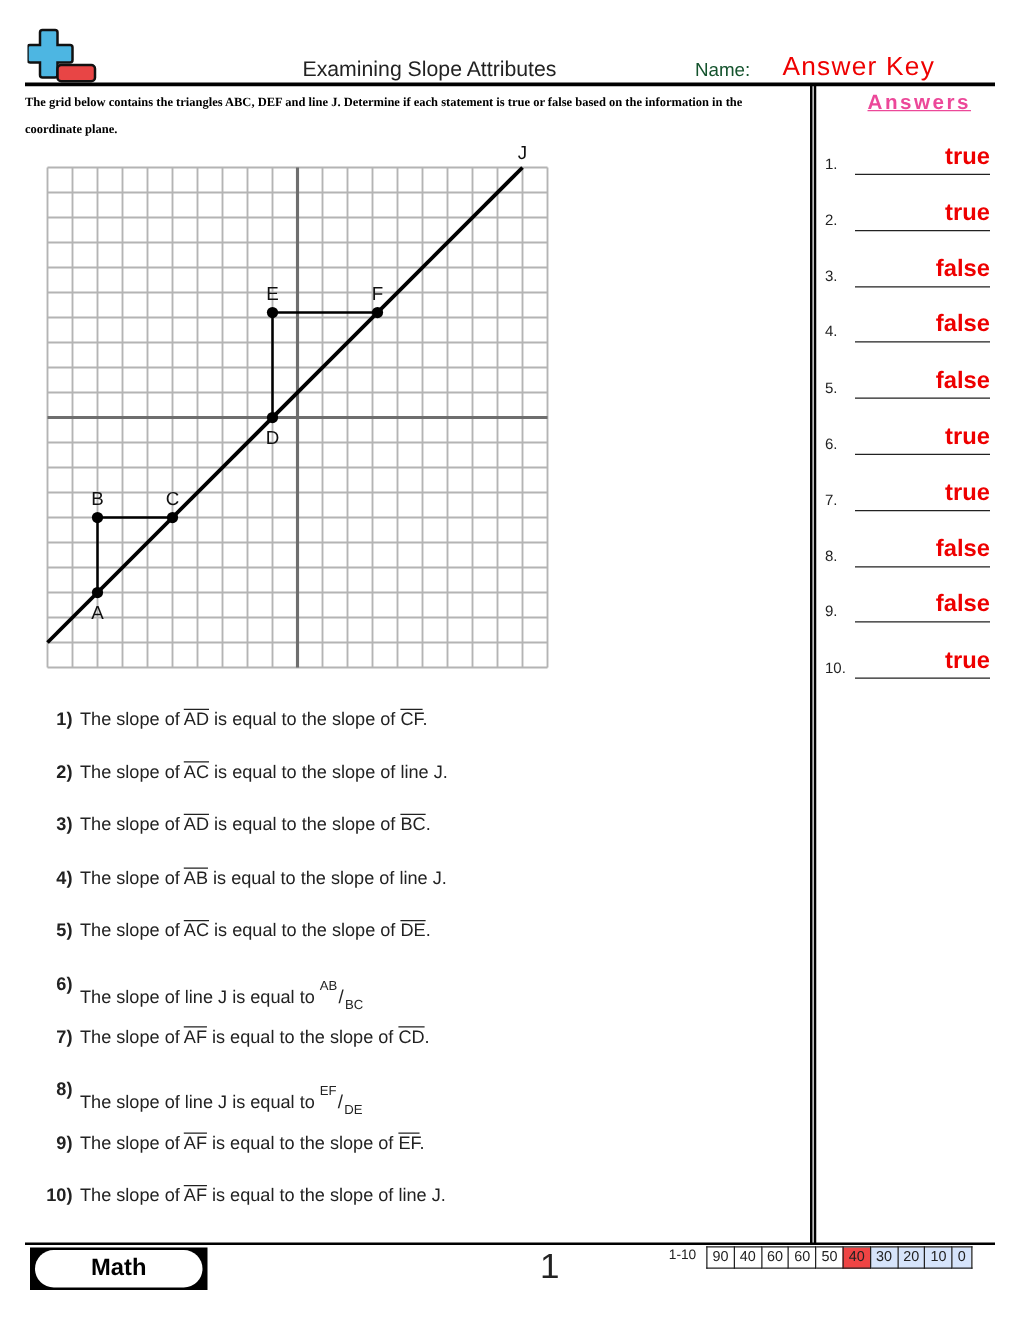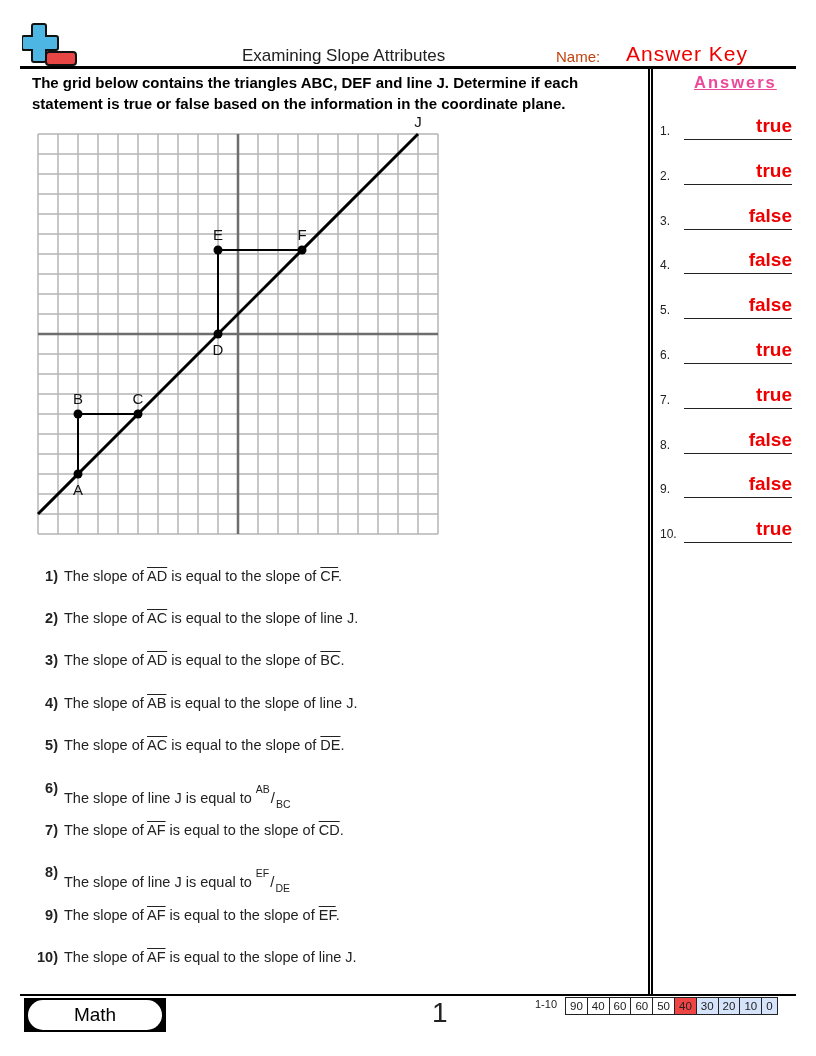--- a/index.html
+++ b/index.html
@@ -1,40 +1,40 @@
 <!DOCTYPE html>
 <html><head>
 <meta charset="utf-8">
 <style>
   html, body { margin:0; padding:0; background:#fff; }
   body { width:816px; height:1056px; position:relative; overflow:hidden; font-family:"Liberation Sans", sans-serif; color:#000; }
   .abs { position:absolute; }
   #logo { left:22px; top:22px; width:58px; height:46px; }
   #title { left:218px; top:46px; font-size:17px; color:#222;margin-left:24px; }
-  #name-label { left:556px; top:48px; font-size:15px; color:#c2410c; }
+  #name-label { left:556px; top:48px; font-size:15px; color:#14532d; }
   #answer-key { left:626px; top:42px; font-size:21px; font-weight:normal; color:#e00; letter-spacing:1px; }
   #header-rule { left:20px; top:66px; width:776px; height:3px; background:#000; }
-  #instructions { left:32px; top:72px; width:600px; font-size:15px; font-weight:bold; line-height:21px; }
+  #instructions { left:20px; top:72px; width:600px; font-size:10px; font-weight:bold; line-height:21px;font-family:Liberation Serif, serif; }
   #divider { left:648px; top:68px; width:5px; height:928px; border-left:2px solid #000; border-right:2px solid #000; box-sizing:border-box; }
   #answers-title { left:694px; top:73px; font-size:16.5px; font-weight:bold; letter-spacing:2px; text-decoration:underline; color:#ec4899; }
   .ans-row { position:absolute; left:660px; width:134px; height:30px; }
   .ans-num { position:absolute; left:0; bottom:2px; font-size:12px; color:#222; }
   .ans-line { position:absolute; left:24px; right:2px; bottom:0; height:1.5px; background:#222; }
   .ans-val { position:absolute; left:24px; right:2px; bottom:3px; text-align:right; font-size:19px; font-weight:bold; color:#e00; }
   #graph { left:30px; top:110px; width:420px; height:430px; }
   .q { position:absolute; left:24px; font-size:14.5px; color:#222; white-space:nowrap; }
   .q .num { display:inline-block; width:34px; text-align:right; font-weight:bold; margin-right:6px; }
   .ov { text-decoration:overline; }
   .q .frac-top { position:relative; top:-10px; font-size:10.5px; }
   .q .frac-slash { font-size:15px; margin:0 1px; }
   .q .frac-bot { position:relative; top:5px; font-size:10.5px; }
   .q.split .num { position:relative; top:-10px; }
   #footer-rule { left:20px; top:994px; width:776px; height:2px; background:#000; }
   #math-badge { left:24px; top:998px; width:142px; height:34px; background:#000; }
-  #math-pill { left:28px; top:1000px; width:134px; height:30px; background:#fff; border-radius:16px; text-align:center; font-weight:normal; font-size:19px; line-height:30px; }
+  #math-pill { left:28px; top:1000px; width:134px; height:30px; background:#fff; border-radius:16px; text-align:center; font-weight:bold; font-size:19px; line-height:30px; }
   #site { left:175px; top:1058px; font-size:13.5px; color:#222;margin-left:40px; }
   #page-num { left:432px; top:997px; font-size:28px; color:#222; }
   #score-label { left:535px; top:998px; font-size:11px; color:#222; }
   #score-table { left:565px; top:997px; border-collapse:collapse; font-size:11.5px; }
   #score-table td { border:1px solid #222; padding:0 4px; height:16px; text-align:right; color:#222; }
 </style>
 </head>
 <body>
 
 <svg id="logo" class="abs" viewBox="0 0 58 46">

